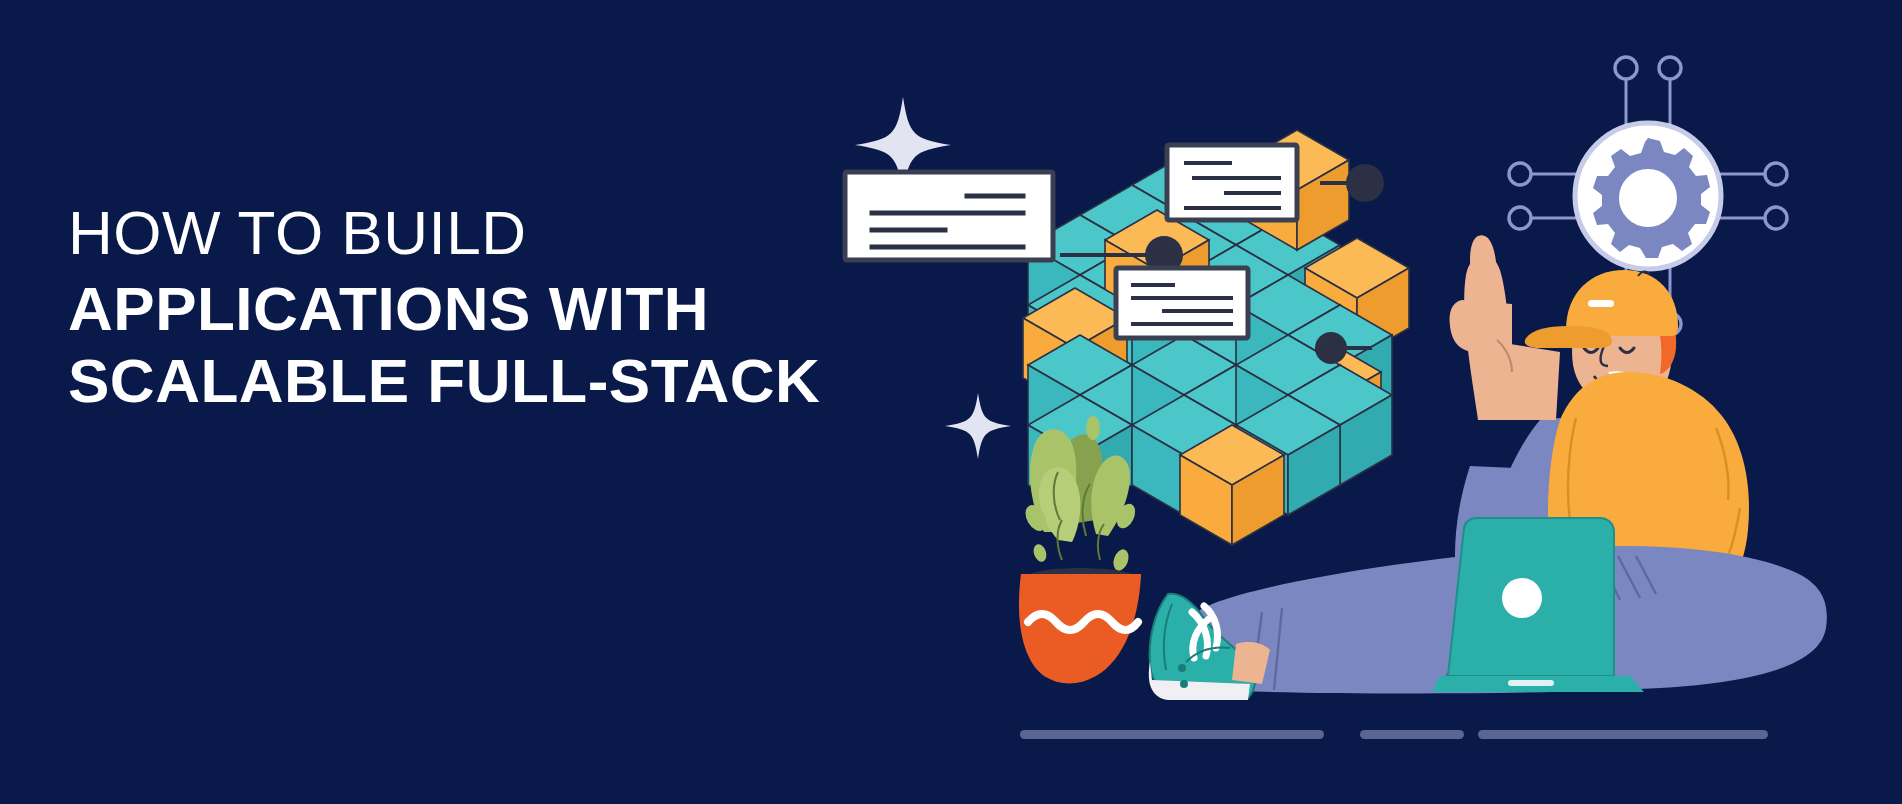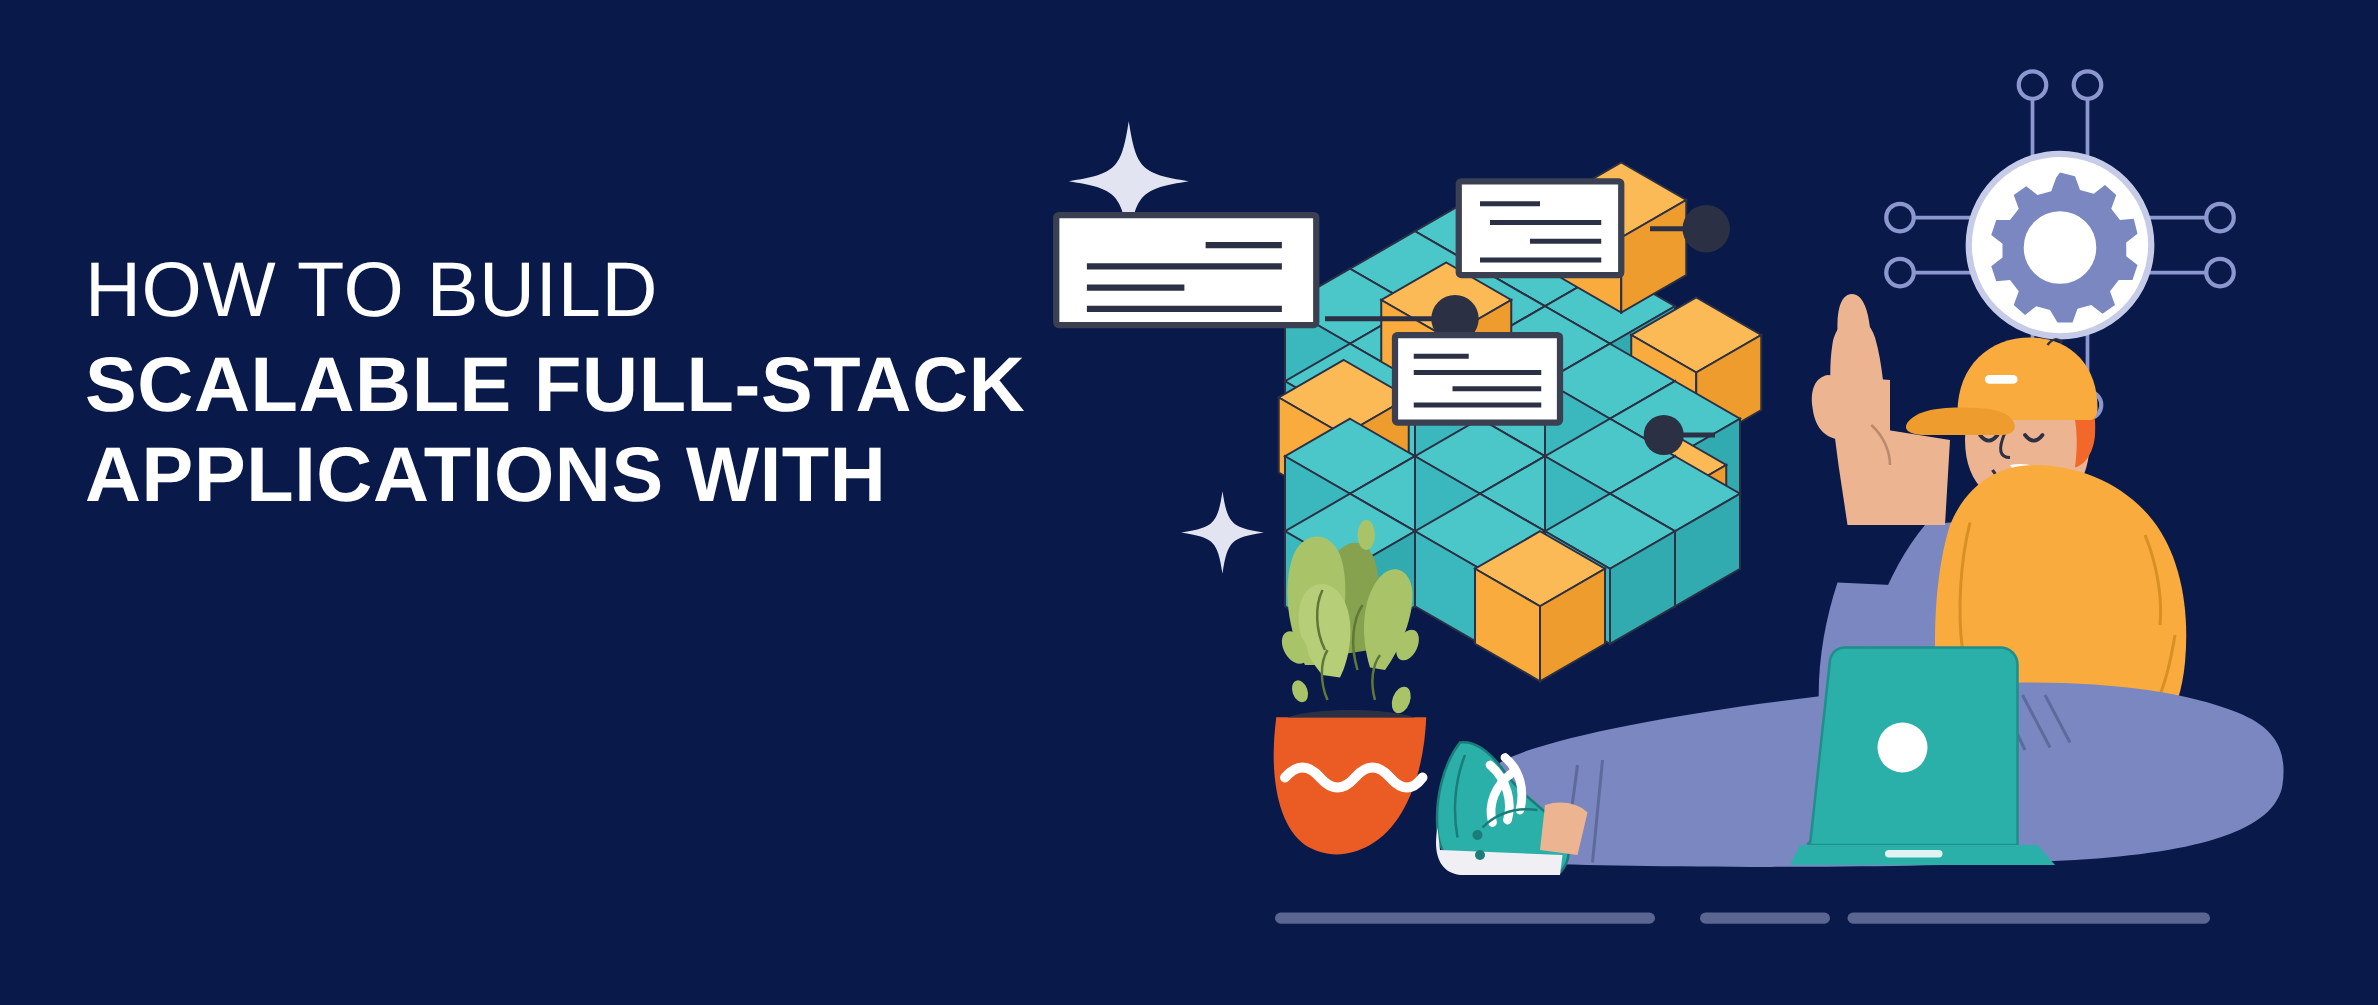--- a/index.html
+++ b/index.html
@@ -41,22 +41,22 @@
   }
   #art svg{display:block;}
 </style>
 </head>
 <body>
 
 <div id="banner" style="background: rgb(8, 25, 74);">
 
   <div id="headline" style="color: rgb(255, 255, 255);">
     <span class="hl-line hl-light">HOW TO BUILD</span>
+    <span class="hl-line hl-bold">APPLICATIONS WITH</span>
     <span class="hl-line hl-bold">SCALABLE FULL-STACK</span>
-    <span class="hl-line hl-bold">APPLICATIONS WITH</span>
   </div>
 
   <div id="art">
   <svg width="1902" height="804" viewBox="0 0 1902 804" xmlns="http://www.w3.org/2000/svg">
     <defs>
 
       <g id="cubeT">
         <polygon points="0,-30 52,0 0,30 -52,0" fill="#4BC6C9" stroke="#2B3044" stroke-width="1.6"></polygon>
         <polygon points="-52,0 0,30 0,90 -52,60" fill="#3AB8BD" stroke="#2B3044" stroke-width="1.6"></polygon>
         <polygon points="52,0 52,60 0,90 0,30" fill="#31AAB0" stroke="#2B3044" stroke-width="1.6"></polygon>

